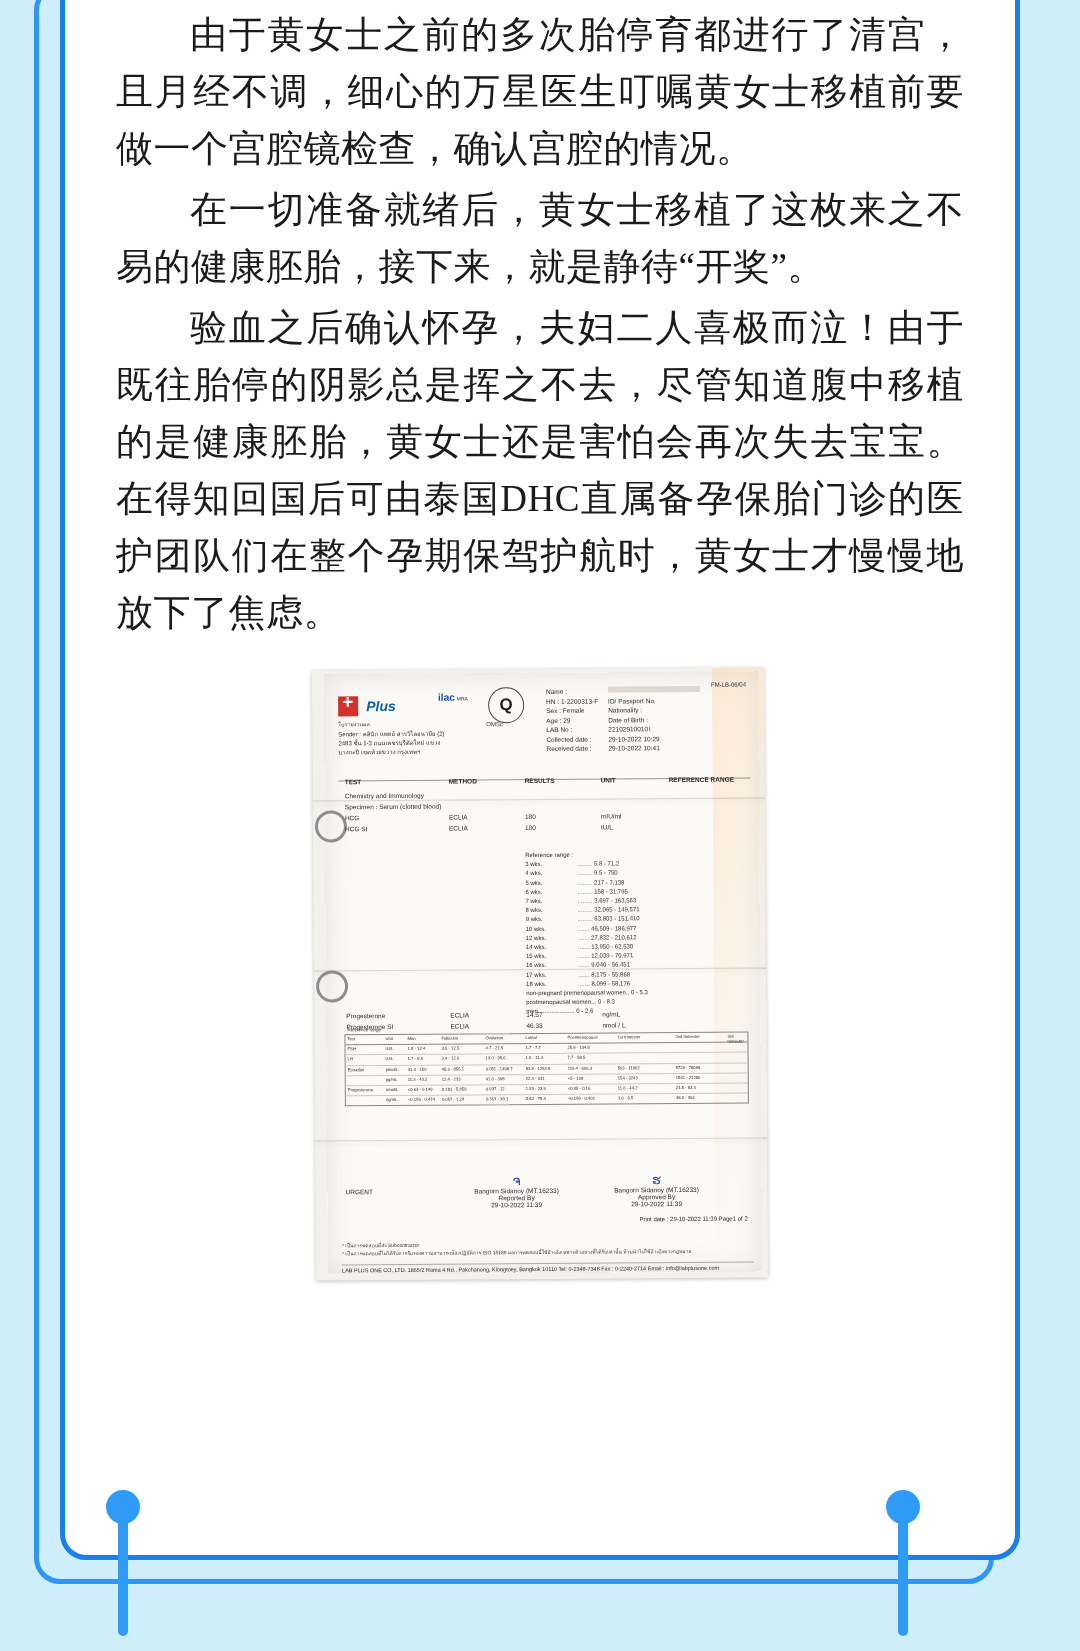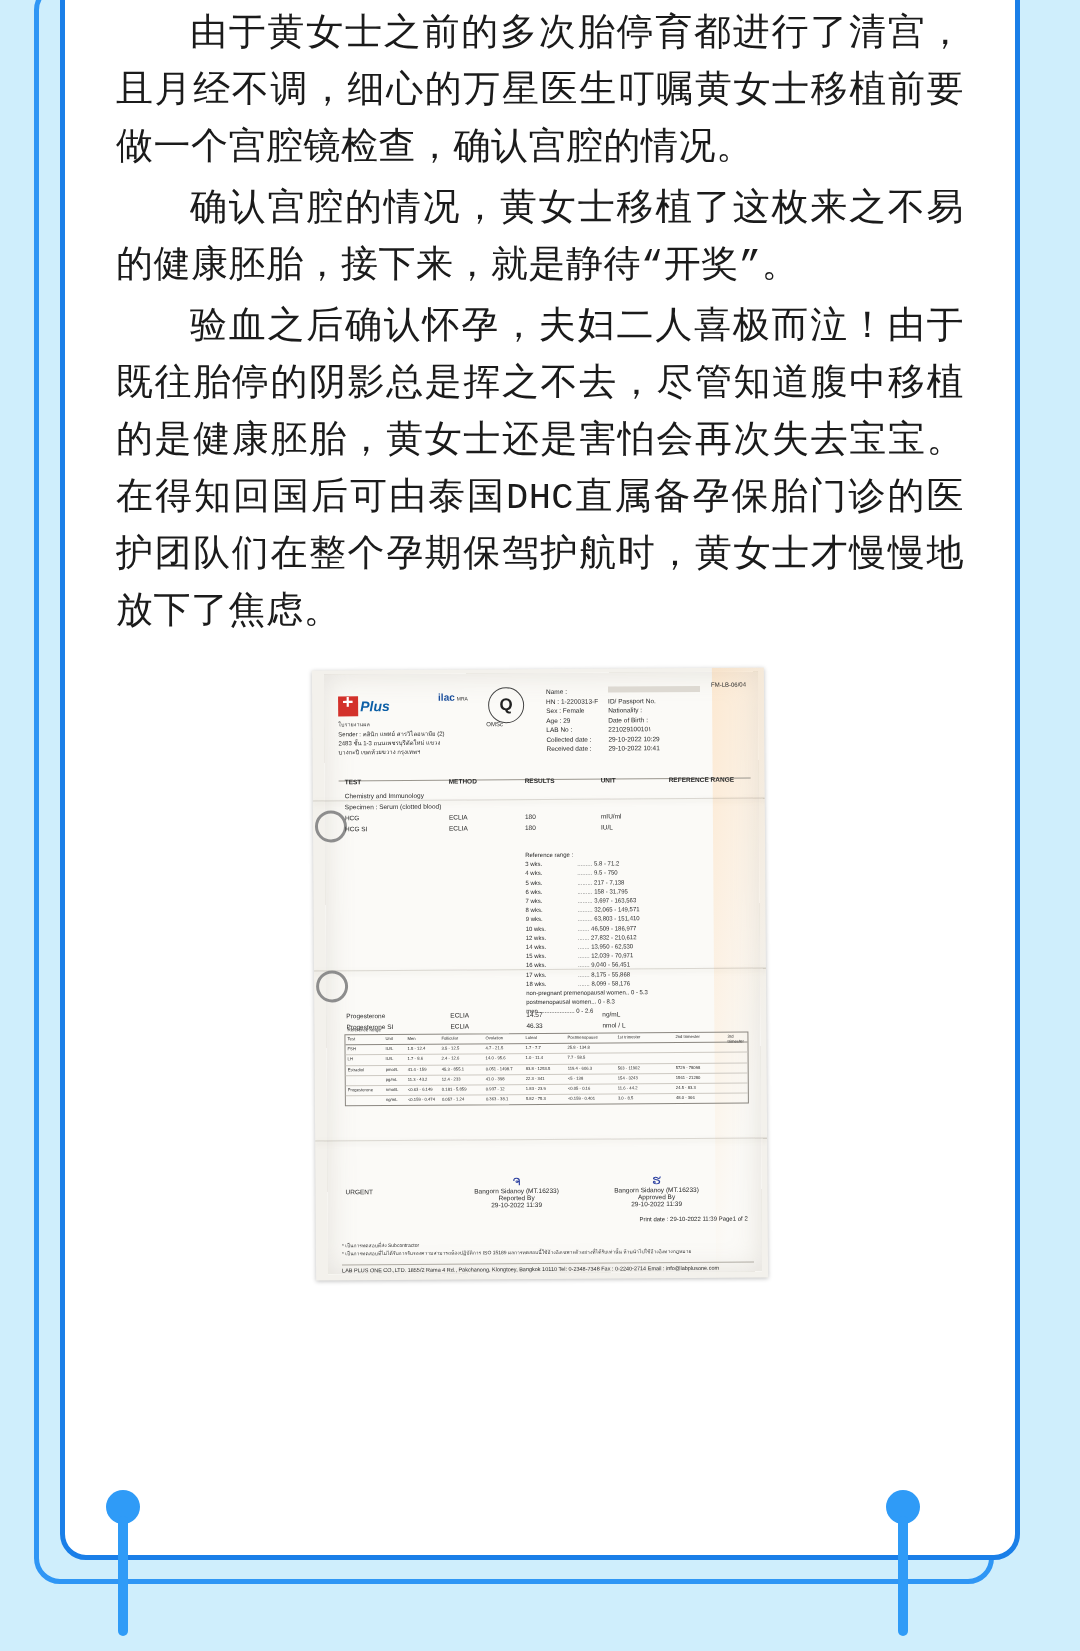--- a/index.html
+++ b/index.html
@@ -61,21 +61,21 @@
     position: absolute;
     background: #2f9bf7;
     width: 10px;
     height: 120px;
     border-radius: 5px;
   }
   .dot-line.left { left: 118px; top: 1516px; }
   .dot-line.right { left: 898px; top: 1516px; }
 
   p.para {
-    font-family: Liberation Mono, monospace;
+    font-family: Liberation Serif, serif;
     font-size: 37px;
     line-height: 57px;
     color: #1b1b1b;
     margin: 0 0 4px 0;
     text-indent: 2em;
     letter-spacing: 0.5px;
     text-align: justify;
   }
   .figure {
     margin: 28px 0 0 0;
@@ -136,21 +136,21 @@
   }
   .logo-sq {
     position:absolute; left:0; top:14px; width:20px; height:20px;
     background:#d3312b;
   }
   .logo-sq:before {
     content:"+"; position:absolute; left:4px; top:-4px; color:#fff;
     font-size:19px; font-weight:bold; line-height:20px;
   }
   .logo-plus-txt {
-    position:absolute; left:22px; top:16px; font-size:14px;
+    position:absolute; left:28px; top:16px; font-size:14px;
     font-weight:bold; color:#0c5fa6; font-style: italic;
   }
   .thai-sm { font-size:5.5px; color:#3a3a3a; }
   .acc {
     position:absolute; left:100px; top:10px; font-size:7px; color:#333;
   }
   .acc .ilac { font-weight:bold; font-size:10px; color:#1b4f9c; }
   .qmark {
     position:absolute; left:150px; top:6px; width:34px; height:34px;
     border:1px solid #444; border-radius:50%;
@@ -205,21 +205,21 @@
 </style>
 </head>
 <body>
 
 <div class="frame-shadow"></div>
 <div class="frame"></div>
 
 <div class="page">
 
   <p class="para">由于黄女士之前的多次胎停育都进行了清宫，且月经不调，细心的万星医生叮嘱黄女士移植前要做一个宫腔镜检查，确认宫腔的情况。</p>
-  <p class="para">确认宫腔的情况，黄女士移植了这枚来之不易的健康胚胎，接下来，就是静待“开奖”。</p>
+  <p class="para">在一切准备就绪后，黄女士移植了这枚来之不易的健康胚胎，接下来，就是静待“开奖”。</p>
   <p class="para">验血之后确认怀孕，夫妇二人喜极而泣！由于既往胎停的阴影总是挥之不去，尽管知道腹中移植的是健康胚胎，黄女士还是害怕会再次失去宝宝。在得知回国后可由泰国DHC直属备孕保胎门诊的医护团队们在整个孕期保驾护航时，黄女士才慢慢地放下了焦虑。</p>
 
   <div class="figure">
 
     <div class="report">
       <div class="sheet"></div>
       <div class="tint"></div>
       <div class="fold" style="top:130px;"></div>
       <div class="fold" style="top:300px;"></div>
       <div class="fold" style="top:470px;"></div>

